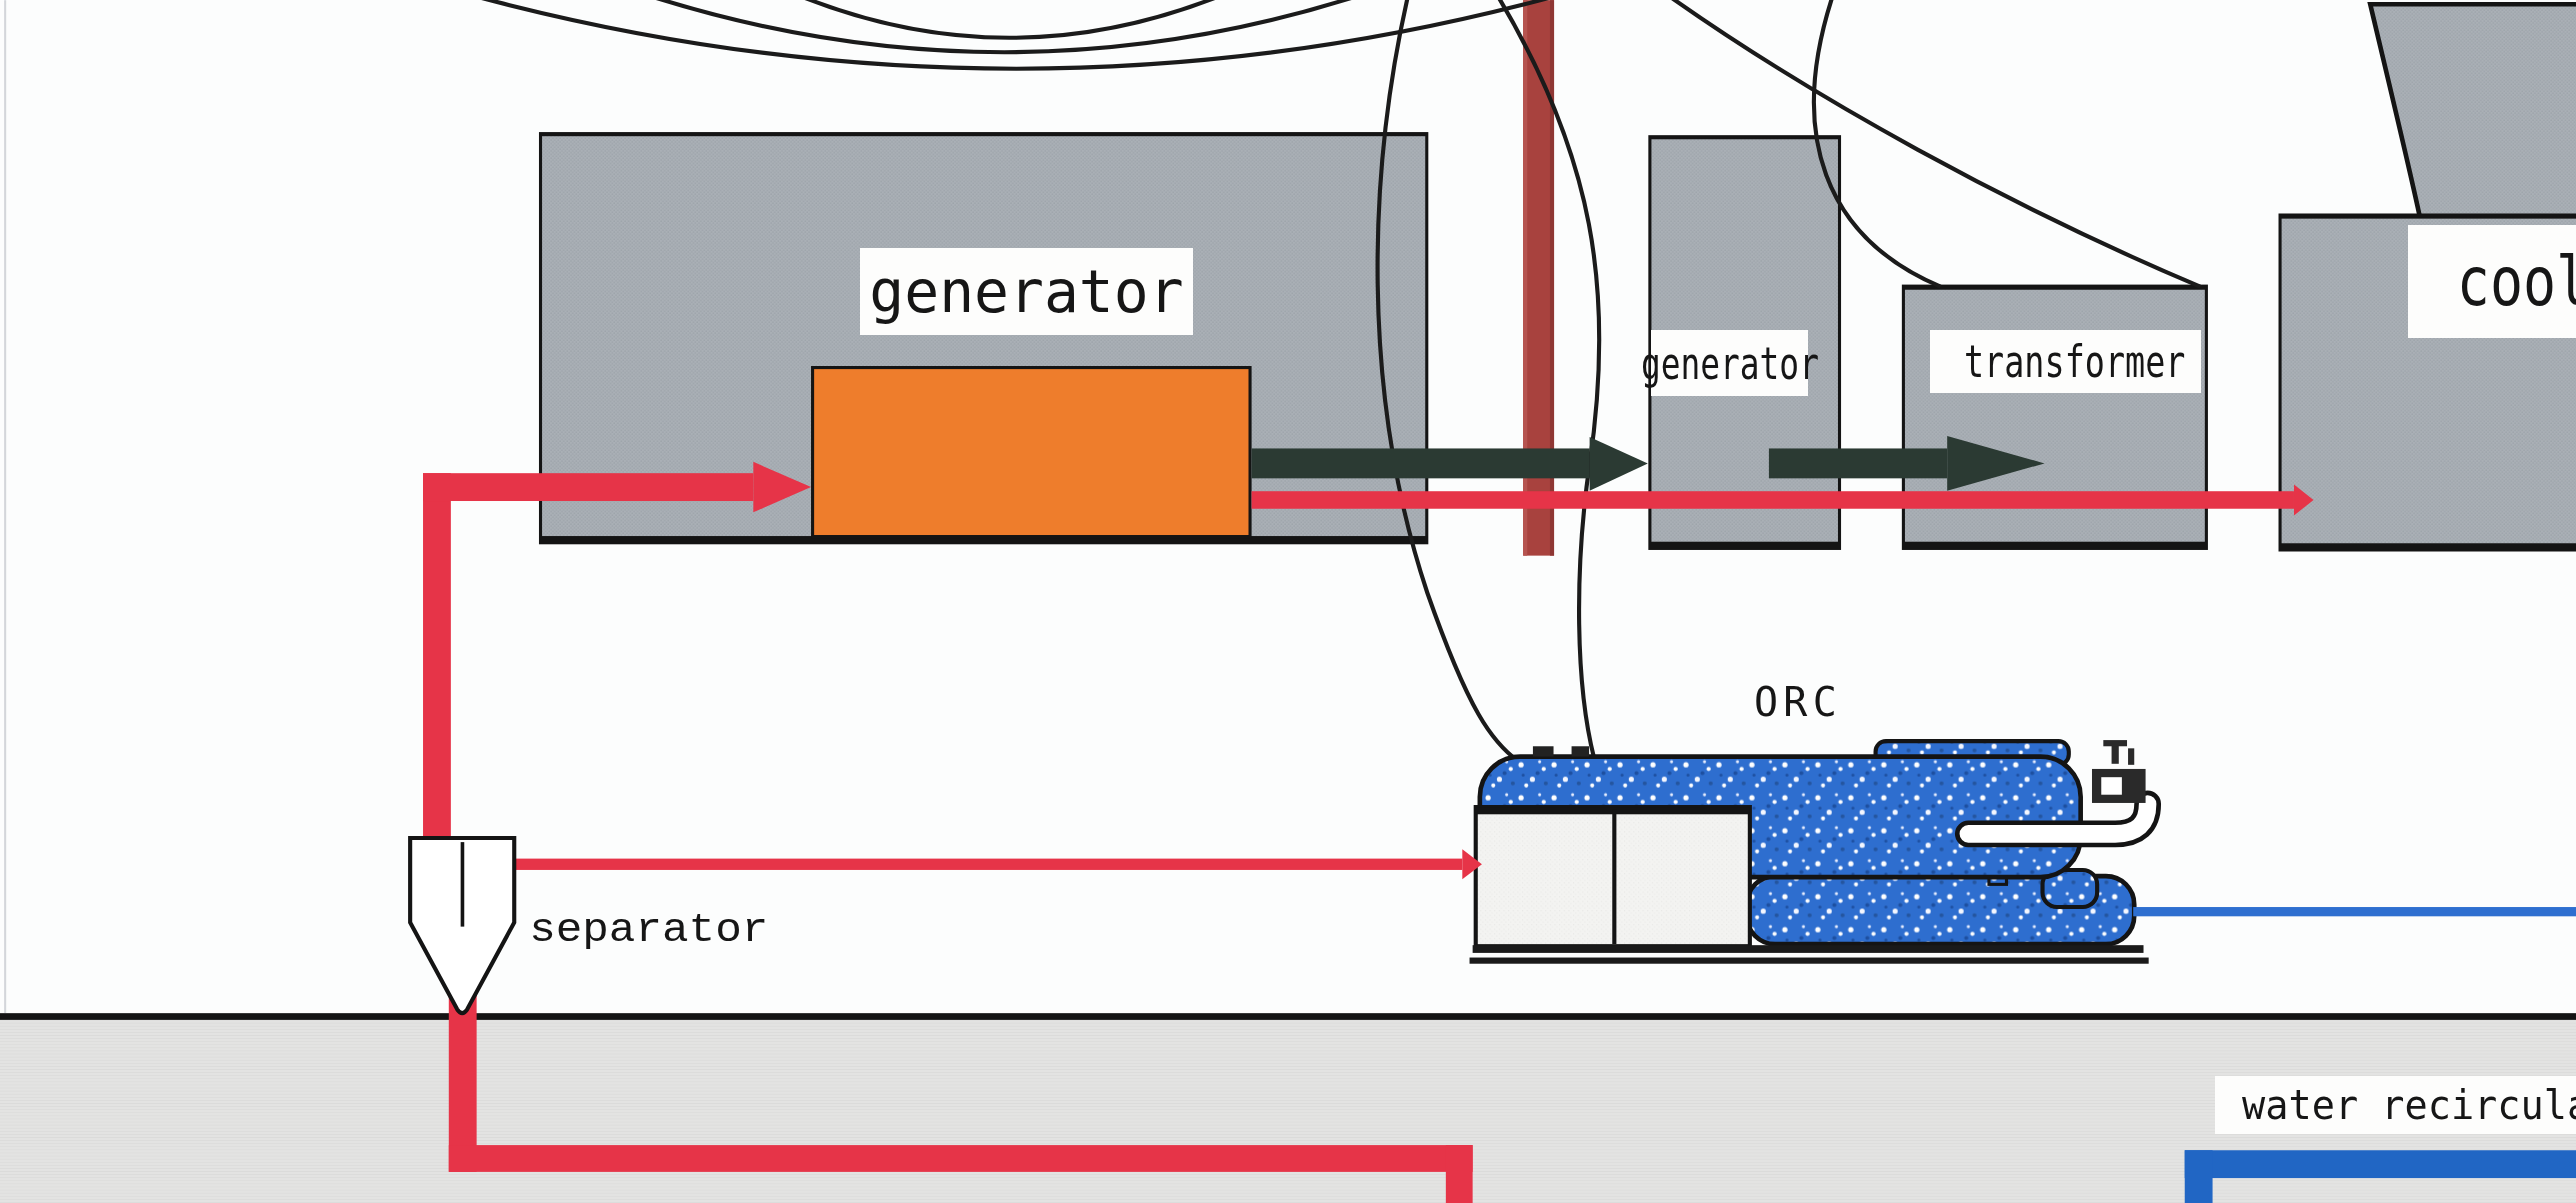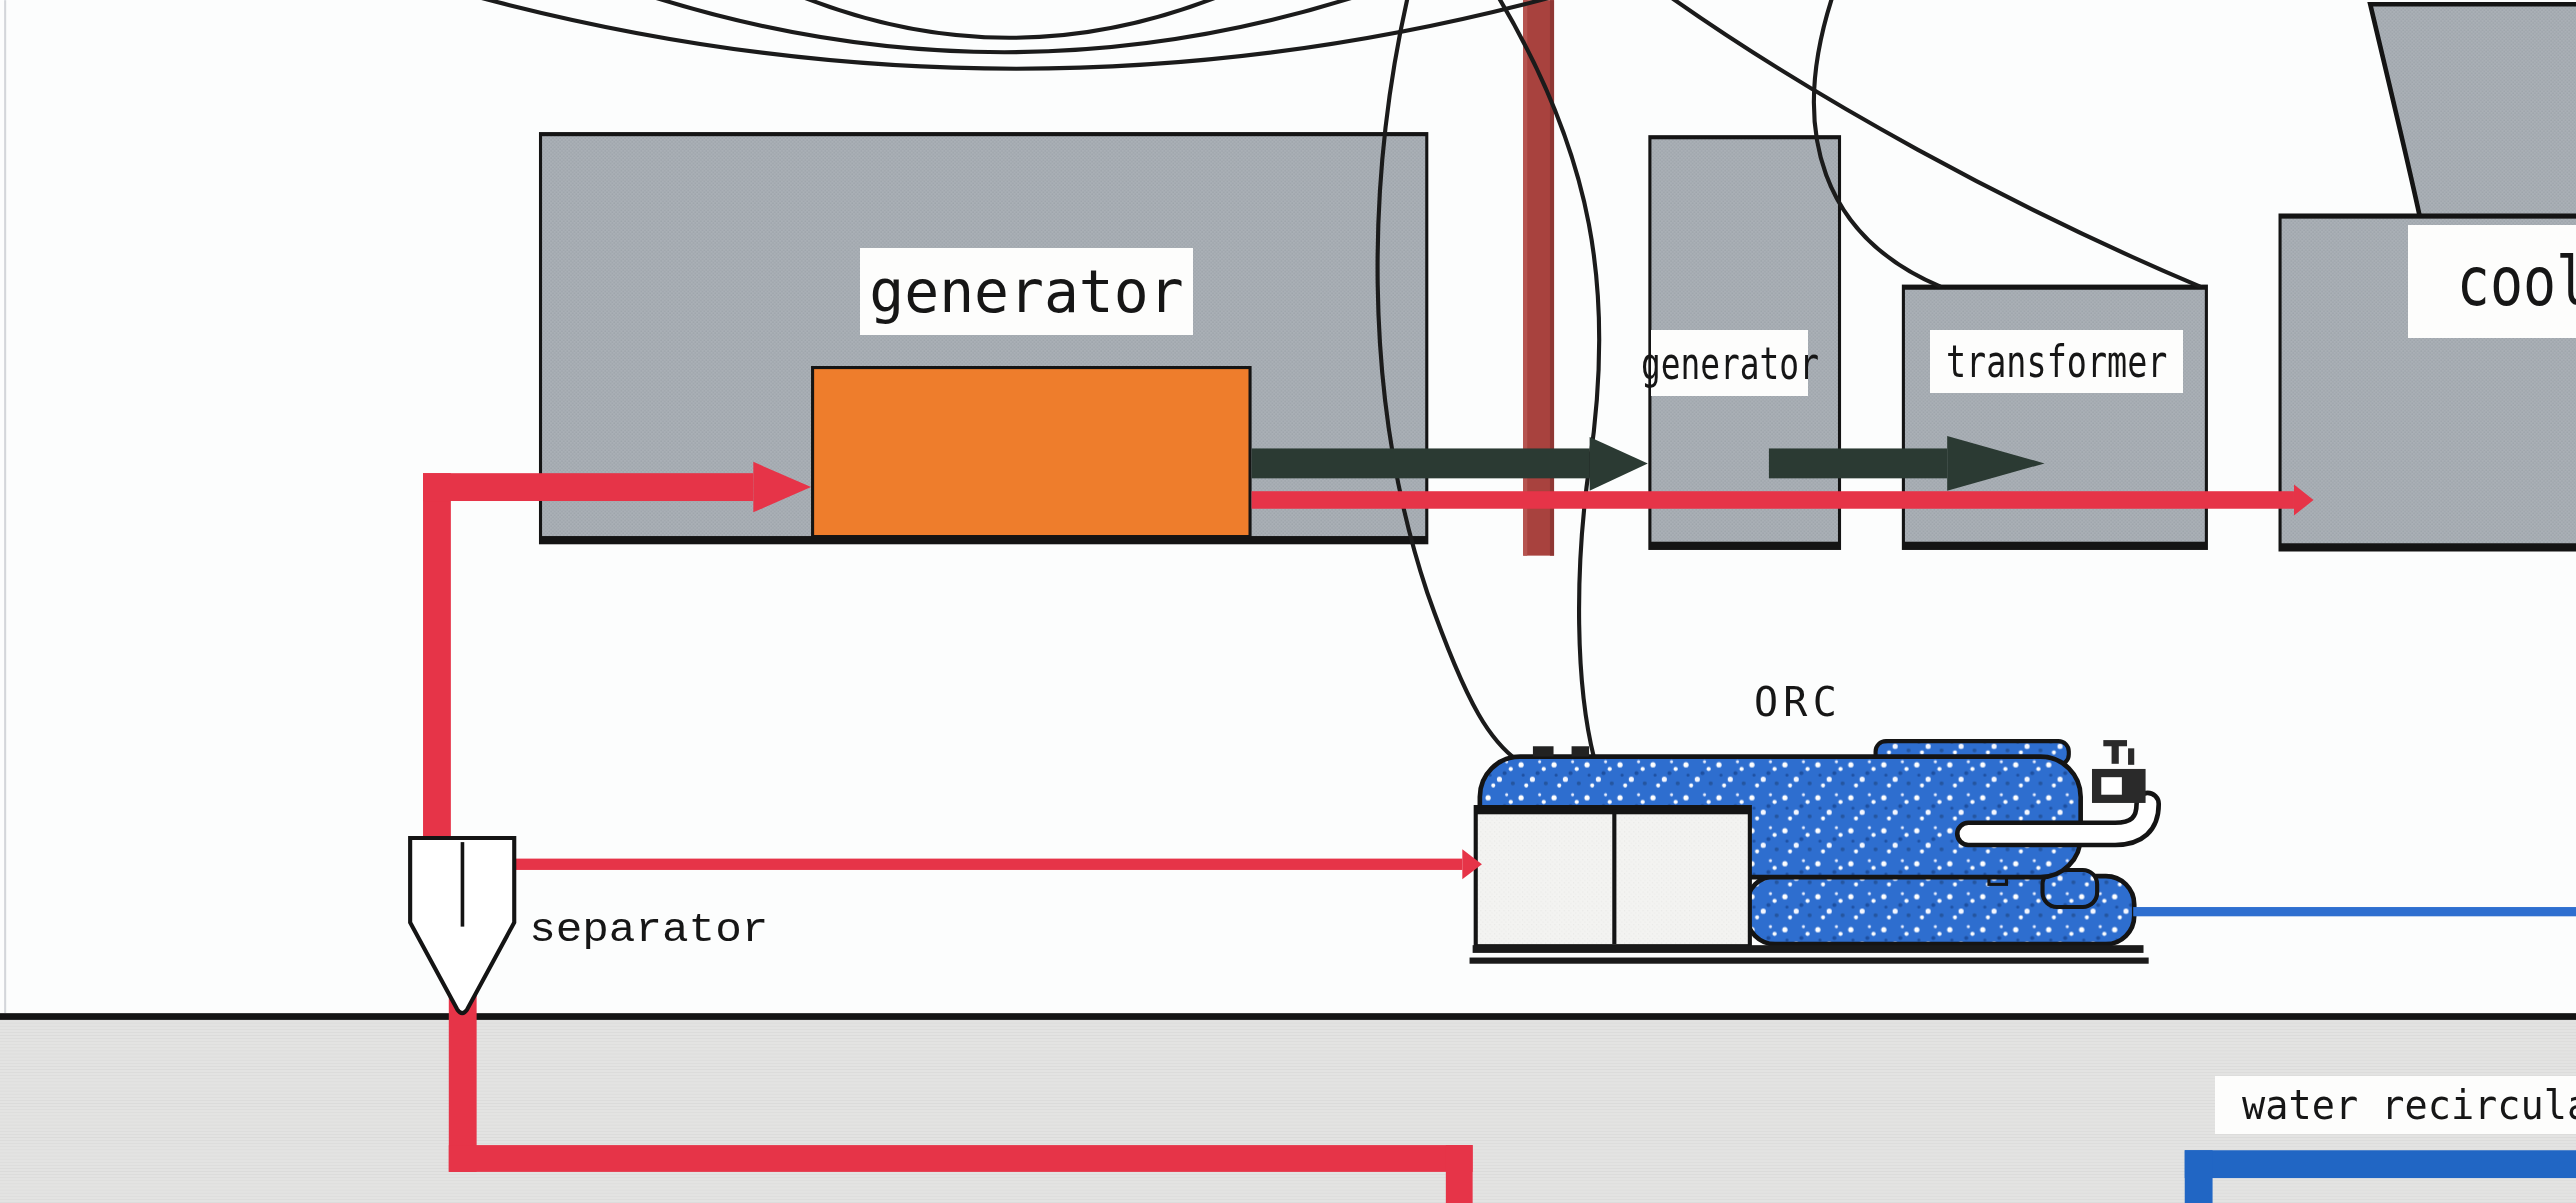--- a/index.html
+++ b/index.html
@@ -7,21 +7,21 @@
          font-family:"DejaVu Sans Mono","Liberation Mono",monospace;background:#fcfdfd;}
   #art{position:absolute;left:0;top:0;z-index:1;}
   .lbl{position:absolute;z-index:3;display:flex;align-items:center;justify-content:center;
        color:#161616;white-space:nowrap;}
   .lbl.boxed{background:#fdfdfc;}
   .lt{display:inline-block;transform-origin:center center;font-weight:400;}
   
   #lbl-turbines      {left:860px;top:248px;width:333px;height:87px;font-size:58px;}
   #lbl-generator     {left:1651px;top:330px;width:157px;height:66px;font-size:45px;}
   #lbl-generator .lt {transform:scaleX(.73);}
-  #lbl-transformer   {left:1930px;top:330px;width:253px;height:63px;font-size:44px;}
+  #lbl-transformer   {left:1930px;top:330px;width:253px;height:63px;font-size:44px;padding-left:18px;}
   #lbl-transformer .lt{transform:scaleX(.76);}
   #lbl-cooling       {left:2408px;top:225px;width:560px;height:113px;font-size:67px;}
   #lbl-cooling .lt   {transform:scaleX(.82);}
   #lbl-orc           {left:1700px;top:668px;width:196px;height:67px;font-size:40px;letter-spacing:5.2px;}
   #lbl-separator     {left:520px;top:905px;width:258px;height:49px;font-size:41px;font-family:Liberation Mono, monospace;}
   #lbl-separator .lt {transform:scaleX(1.08);}
   #lbl-water         {left:2215px;top:1076px;width:495px;height:58px;font-size:41px;}
   #lbl-water .lt     {transform:scaleX(.94);}
 </style>
 </head>

